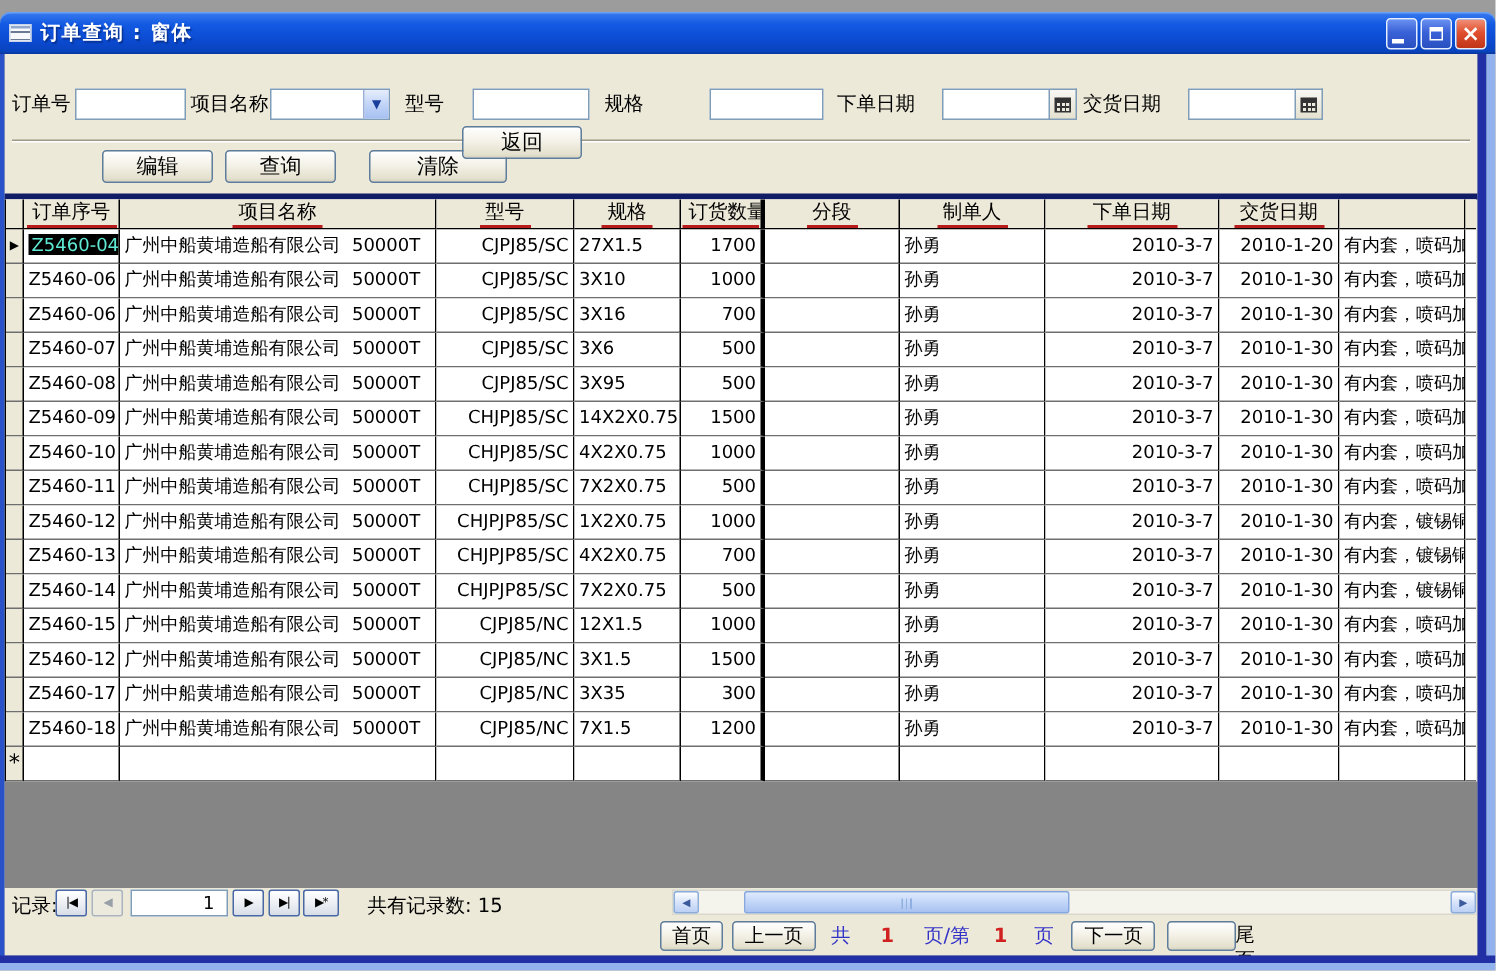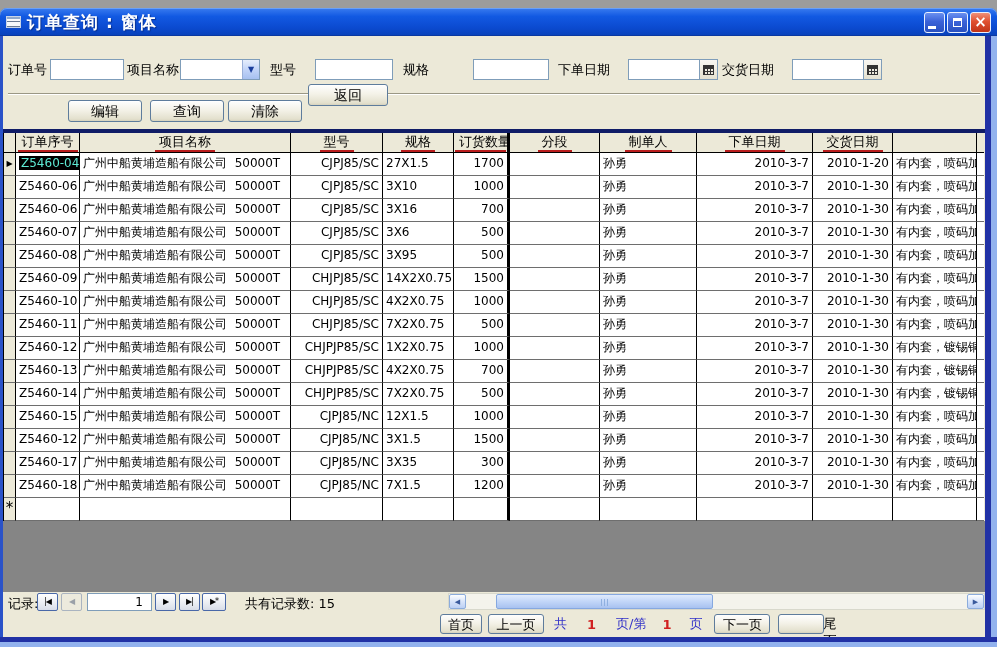--- a/index.html
+++ b/index.html
@@ -7,21 +7,21 @@
   .screen { position:relative; width:997px; height:647px; background:#9c9c9c; overflow:hidden; }
 
   
   .titlebar { position:absolute; left:0; top:8px; width:997px; height:28px;
     background:linear-gradient(180deg,#3a7cf0 0%,#1259e2 30%,#0b4ad0 70%,#0841b8 100%);
     border-radius:7px 7px 0 0; box-shadow:inset 0 1px 0 #6aa0f8, inset 0 -1px 0 #0a38a0;
     display:flex; align-items:center; padding:0 6px; }
   .title-icon { width:15px; height:12px; margin-right:6px; background:#f6f8fc; border:1px solid #c8d4e8;
     box-shadow:inset 0 2px 0 #8fa8cc;
     background-image:repeating-linear-gradient(to bottom, transparent 0 4px, #6a7a94 4px 5px); }
-  .title-text { color:#fff; font-size:17px; font-weight:bold; text-shadow:1px 1px 1px #073090; letter-spacing:1px; }
+  .title-text { color:#fff; font-size:13px; font-weight:bold; text-shadow:1px 1px 1px #073090; letter-spacing:1px; }
   .win-btns { margin-left:auto; display:flex; gap:2px; }
   .wb { width:21px; height:21px; border-radius:3px; border:1px solid #e8f0ff; display:flex; align-items:center; justify-content:center; }
   .wb.min, .wb.max { background:linear-gradient(180deg,#6a90f0 0%,#3a62d8 45%,#2850c0 100%); }
   .wb.close { background:linear-gradient(180deg,#f09078 0%,#e05030 45%,#c03418 100%); color:#fff; font-size:15px; font-weight:bold; line-height:18px; }
   .minbar { width:8px; height:3px; background:#fff; margin-top:10px; margin-right:6px; }
   .maxbox { width:9px; height:9px; border:1px solid #fff; border-top:3px solid #fff; }
 
   
   .edge-left  { position:absolute; left:0; top:36px; width:3px; height:606px; background:#2a52c8; }
   .edge-right-navy  { position:absolute; left:985px; top:36px; width:6px; height:606px; background:#2131a5; }
@@ -152,21 +152,21 @@
       <input class="din" value="" style="">
       <span class="calbtn">
           <span class="calicon"></span>
         </span>
     </div>
 
     <div class="groove"></div>
 
     <button class="btn" style="left:65px; top:64px; width:74px;">编辑</button>
     <button class="btn" style="left:147px; top:64px; width:74px;">查询</button>
-    <button class="btn" style="left:225px; top:64px; width:74px;">清除</button>
+    <button class="btn" style="left:243px; top:64px; width:92px;">清除</button>
     <button class="btn" style="left:305px; top:48px; width:80px;">返回</button>
 
     <div class="navy-band"></div>
 
     <div class="datasheet" id="datasheet">
         <div class="trow">
           <div class="tcell hcell selcol"></div>
           <div class="tcell hcell col-seq"><span class="hul">订单序号</span></div>
           <div class="tcell hcell col-project"><span class="hul">项目名称</span></div>
           <div class="tcell hcell col-model"><span class="hul">型号</span></div>

